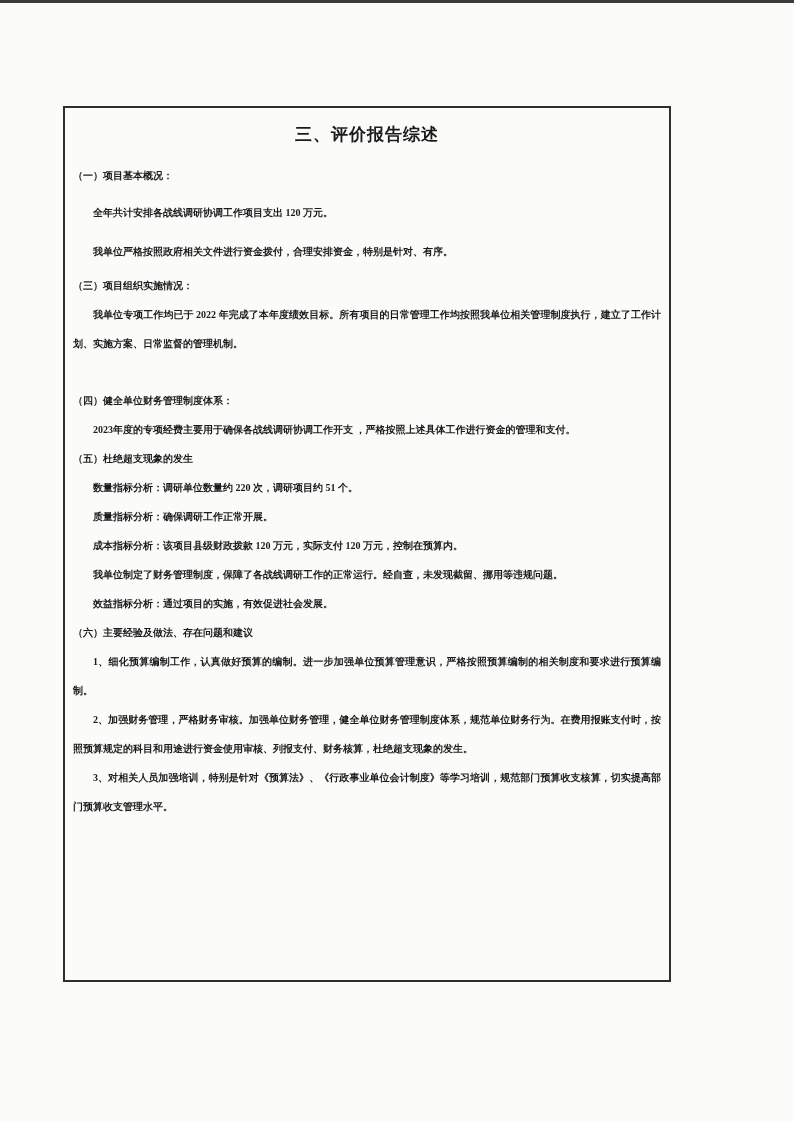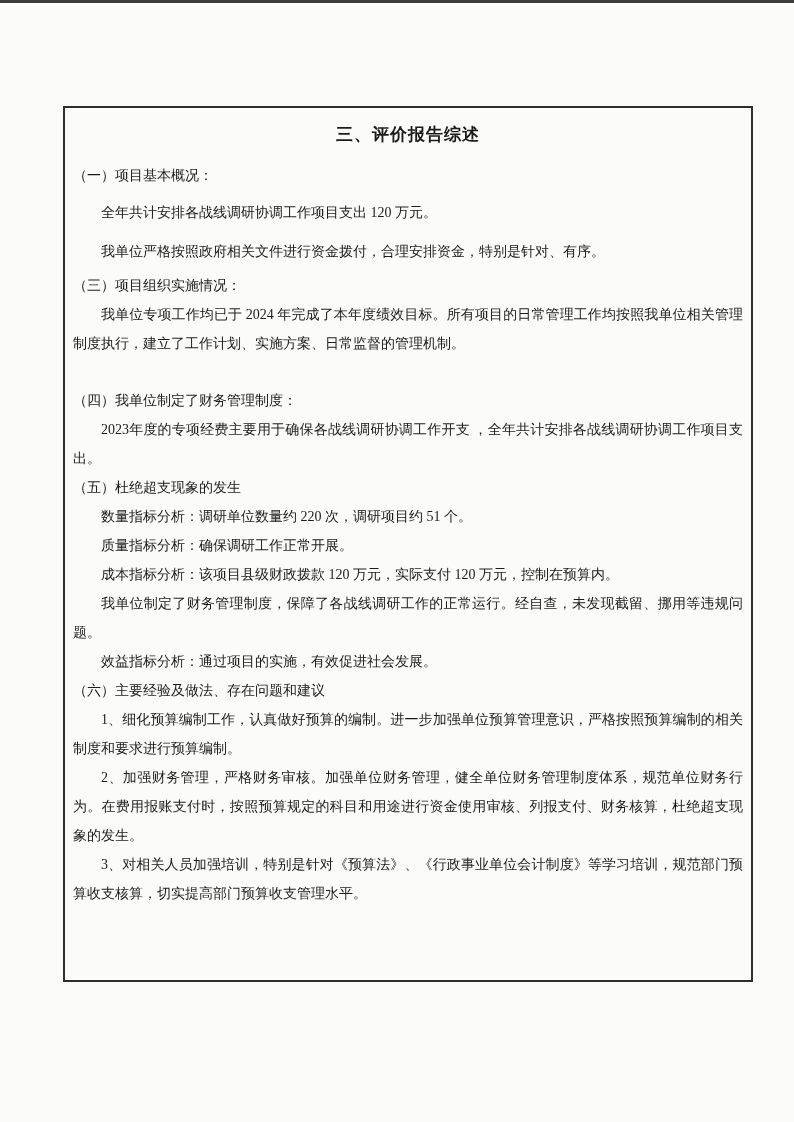--- a/index.html
+++ b/index.html
@@ -12,63 +12,64 @@
     overflow: hidden;
   }
   .scan-edge {
     position: absolute; top: 0; left: 0;
     width: 794px; height: 3px;
     background: #3c3c3c;
   }
   .report-box {
     position: absolute;
     left: 63px; top: 106px;
-    width: 690px; height: 876px;
+    width: 608px; height: 876px;
     border: 2px solid #2e2e2e;
     box-sizing: border-box;
     padding: 8px 8px 6px 8px;
     background: transparent;
   }
   .title {
     font-size: 17px;
     font-weight: bold;
     text-align: center;
     line-height: 29px;
     margin: 4px 0 12px 0;
     letter-spacing: 1px;
   }
   .para {
     margin: 0;
-    font-size: 14px;
+    font-size: 10px;
     line-height: 29px;
     text-align: justify;
     text-justify: inter-ideograph;
+    font-weight: bold;
   }
   .para.body { text-indent: 2em; }
   .para.s5  { margin-top: 5px; }
   .para.s8  { margin-top: 8px; }
   .para.s10 { margin-top: 10px; }
   .para.s28 { margin-top: 28px; }
 </style>
 </head>
 <body>
 
 <div class="scan-edge"></div>
 
 <div>
   <div class="report-box">
     <h1 class="title">三、评价报告综述</h1>
     <div>
         <p class="para s0">（一）项目基本概况：</p>
         <p class="para body s8">全年共计安排各战线调研协调工作项目支出 120 万元。</p>
         <p class="para body s10">我单位严格按照政府相关文件进行资金拨付，合理安排资金，特别是针对、有序。</p>
         <p class="para s5">（三）项目组织实施情况：</p>
-        <p class="para body s0">我单位专项工作均已于 2024 年完成了本年度绩效目标。所有项目的日常管理工作均按照我单位相关管理制度执行，建立了工作计划、实施方案、日常监督的管理机制。</p>
-        <p class="para s28">（四）我单位制定了财务管理制度：</p>
-        <p class="para body s0">2023年度的专项经费主要用于确保各战线调研协调工作开支 ，全年共计安排各战线调研协调工作项目支出。</p>
+        <p class="para body s0">我单位专项工作均已于 2022 年完成了本年度绩效目标。所有项目的日常管理工作均按照我单位相关管理制度执行，建立了工作计划、实施方案、日常监督的管理机制。</p>
+        <p class="para s28">（四）健全单位财务管理制度体系：</p>
+        <p class="para body s0">2023年度的专项经费主要用于确保各战线调研协调工作开支 ，严格按照上述具体工作进行资金的管理和支付。</p>
         <p class="para s0">（五）杜绝超支现象的发生</p>
         <p class="para body s0">数量指标分析：调研单位数量约 220 次，调研项目约 51 个。</p>
         <p class="para body s0">质量指标分析：确保调研工作正常开展。</p>
         <p class="para body s0">成本指标分析：该项目县级财政拨款 120 万元，实际支付 120 万元，控制在预算内。</p>
         <p class="para body s0">我单位制定了财务管理制度，保障了各战线调研工作的正常运行。经自查，未发现截留、挪用等违规问题。</p>
         <p class="para body s0">效益指标分析：通过项目的实施，有效促进社会发展。</p>
         <p class="para s0">（六）主要经验及做法、存在问题和建议</p>
         <p class="para body s0">1、细化预算编制工作，认真做好预算的编制。进一步加强单位预算管理意识，严格按照预算编制的相关制度和要求进行预算编制。</p>
         <p class="para body s0">2、加强财务管理，严格财务审核。加强单位财务管理，健全单位财务管理制度体系，规范单位财务行为。在费用报账支付时，按照预算规定的科目和用途进行资金使用审核、列报支付、财务核算，杜绝超支现象的发生。</p>
         <p class="para body s0">3、对相关人员加强培训，特别是针对《预算法》、《行政事业单位会计制度》等学习培训，规范部门预算收支核算，切实提高部门预算收支管理水平。</p>

